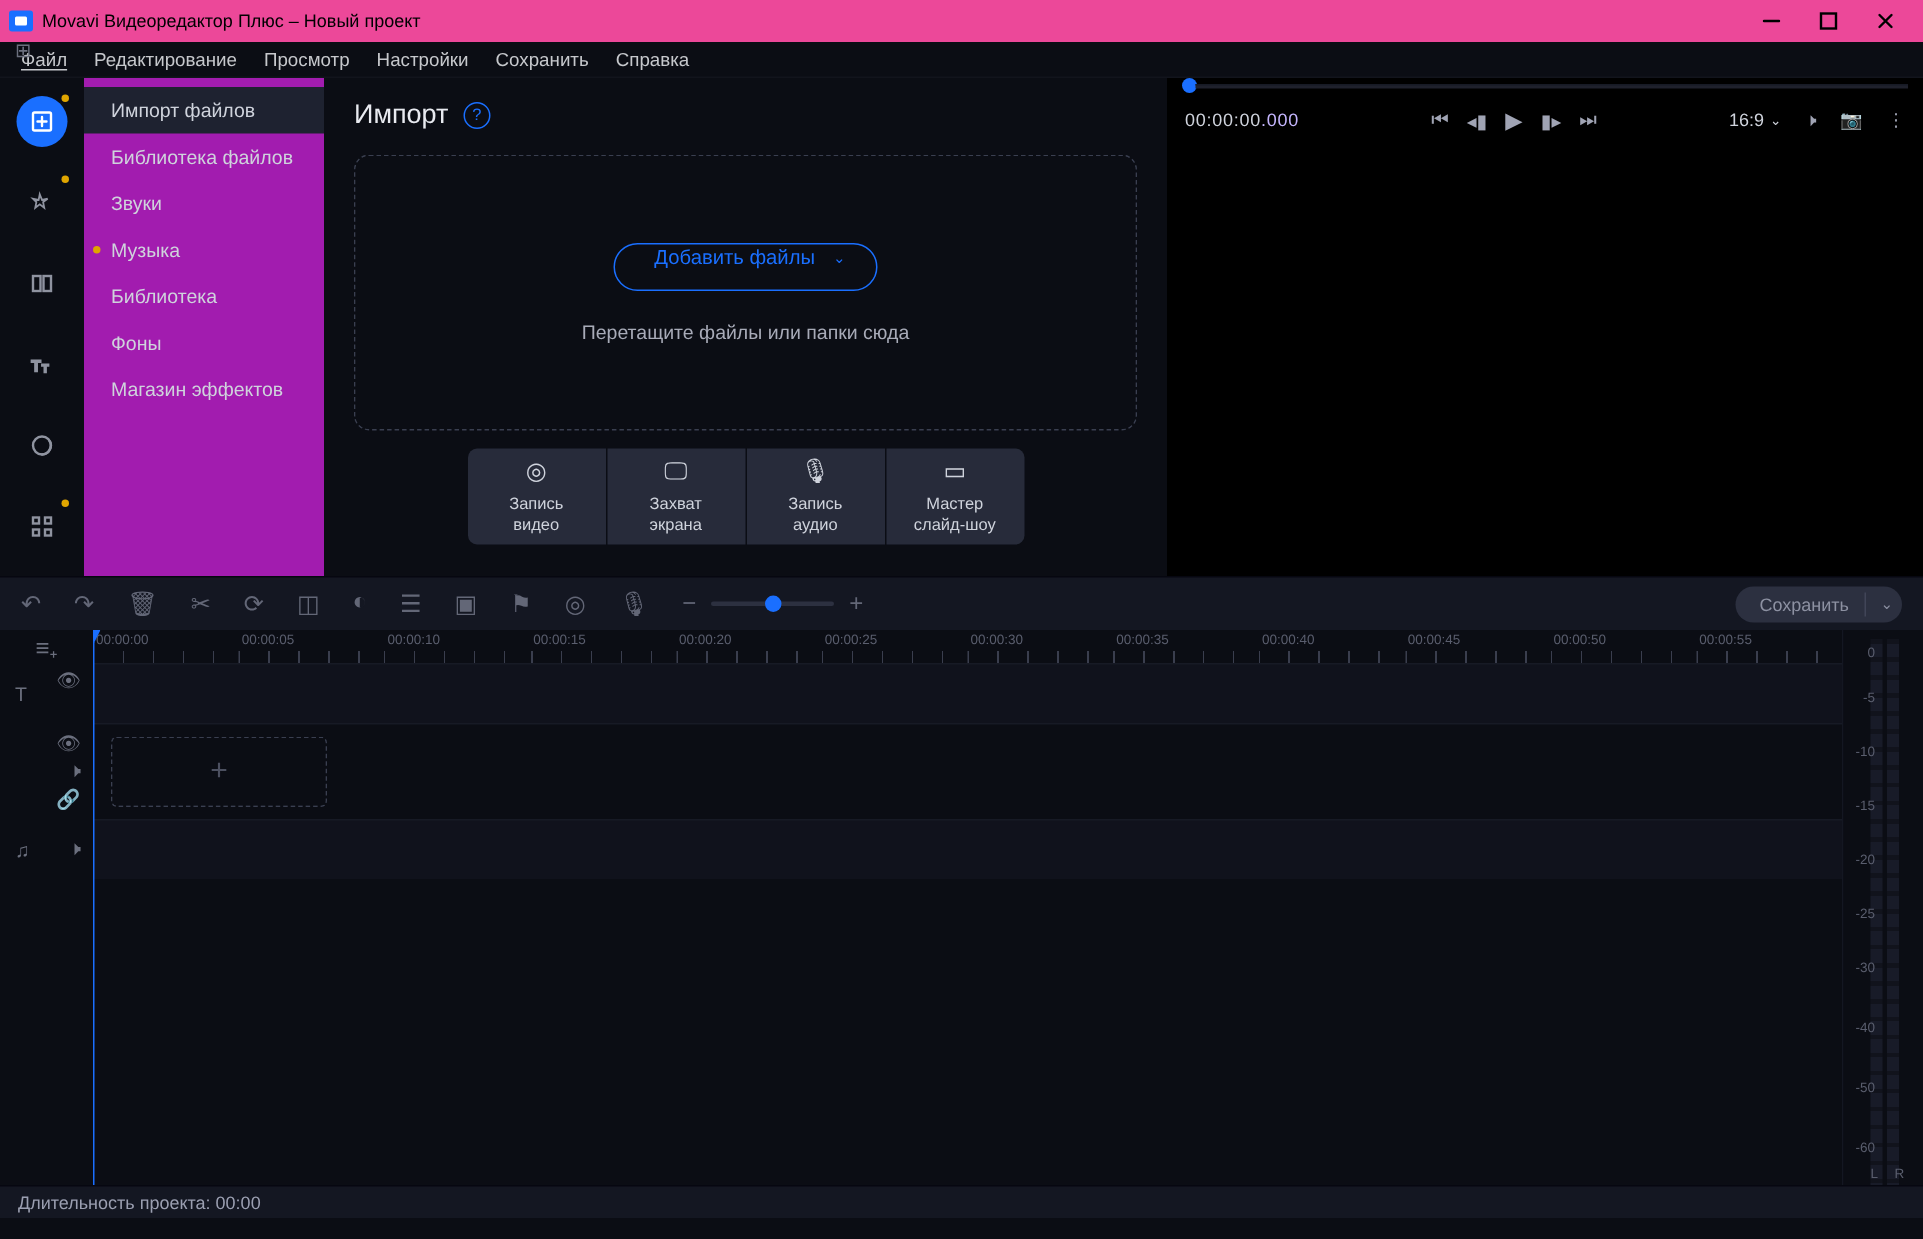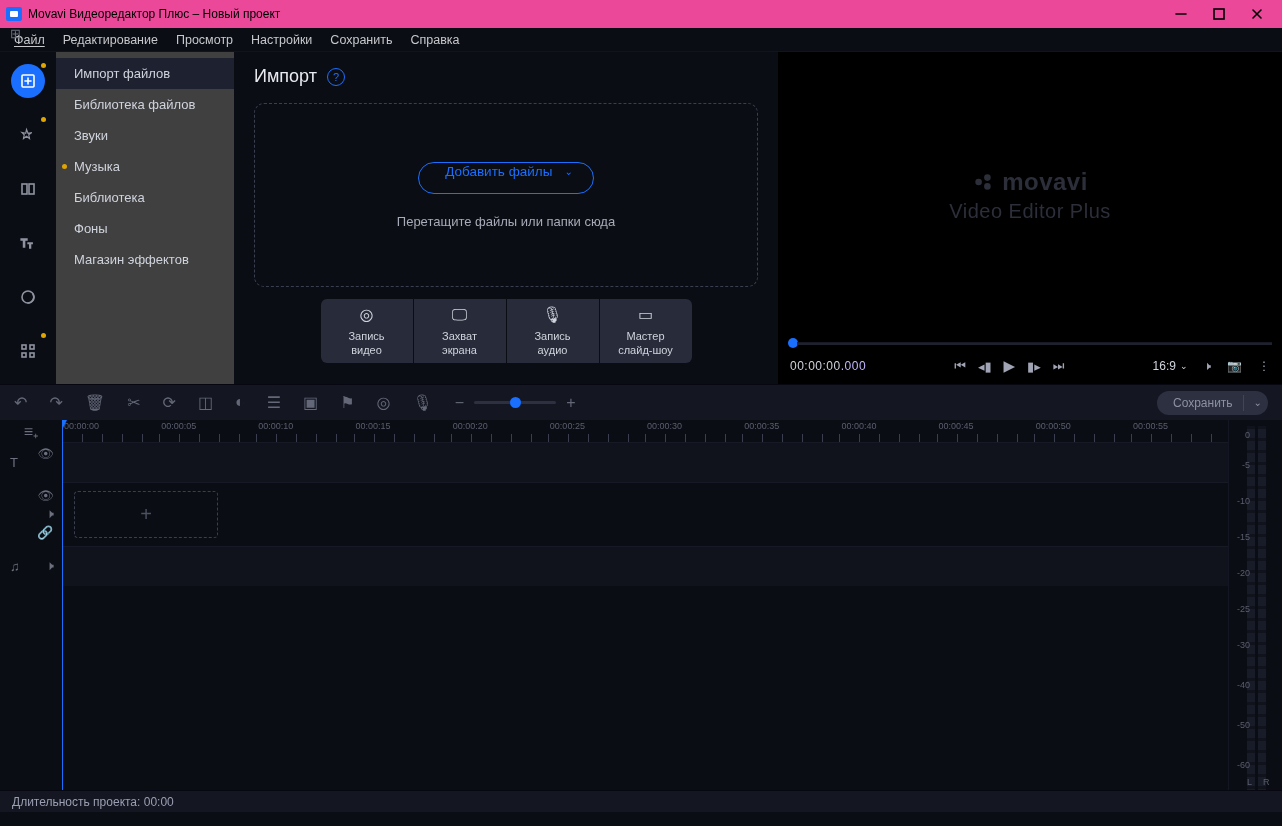--- a/index.html
+++ b/index.html
@@ -20,21 +20,21 @@
 
 .main { display: flex; height: 332px; }
 
 
 .rail { width: 56px; background: #0b0d14; display: flex; flex-direction: column; align-items: center; padding-top: 12px; gap: 20px; }
 .rail .railbtn { width: 34px; height: 34px; display: flex; align-items: center; justify-content: center; border-radius: 50%; position: relative; color: #8f93a0; }
 .rail .railbtn.active { background: #1a6fff; color: #fff; }
 .rail .dot::after { content: ""; width: 5px; height: 5px; border-radius: 50%; background: #e0a500; position: absolute; top: -1px; right: -1px; }
 
 
-.sidelist { width: 178px; background: #404040; padding-top: 6px; }
+.sidelist { width: 160px; background: #a21caf; padding-top: 6px; }
 .sidelist .item { height: 31px; display: flex; align-items: center; padding-left: 18px; font-size: 13px; color: #cfd3dc; position: relative; }
 .sidelist .item.active { background: #1e2230; }
 .sidelist .item.dot::before { content: ""; width: 5px; height: 5px; border-radius: 50%; background: #e0a500; position: absolute; left: 6px; }
 
 
 .panel { flex: 1; background: #0b0d14; padding: 14px 20px 10px 20px; display: flex; flex-direction: column; }
 .panel-head { display: flex; align-items: center; gap: 10px; font-size: 18px; color: #e8eaf0; margin-bottom: 16px; }
 .panel-head .qmark { width: 18px; height: 18px; border: 1.5px solid #1a6fff; border-radius: 50%; color: #1a6fff; font-size: 11px; display: flex; align-items: center; justify-content: center; }
 .dropzone { flex: 0 0 184px; border: 1px dashed #3a3f50; border-radius: 10px; display: flex; flex-direction: column; align-items: center; justify-content: center; gap: 20px; }
 .addbtn { height: 32px; padding: 0 20px 12px 26px; border: 1.5px solid #1a6fff; border-radius: 16px; color: #1a6fff; font-size: 13.5px; display: flex; align-items: center; gap: 12px; }
@@ -240,31 +240,20 @@
       </div>
       <div class="capbtn">
         <span class="cicon">▭</span>
         <span style="white-space:pre-line">Мастер
 слайд-шоу</span>
       </div>
     </div>
   </div>
 
   <div class="preview">
-    <div class="video">
-      <div style="display:flex;align-items:center;gap:8px">
-        <svg width="22" height="22" viewBox="0 0 20 20">
-            <circle cx="6" cy="10" r="3" fill="#2c2f3a"></circle>
-            <circle cx="14" cy="6" r="3" fill="#2c2f3a"></circle>
-            <circle cx="14" cy="14" r="3" fill="#2c2f3a"></circle>
-          </svg>
-        <span class="brand">movavi</span>
-      </div>
-      <div class="brand2">Video Editor Plus</div>
-    </div>
     <div class="seekbar">
       <div class="dotmark"></div>
       <div class="track"></div>
     </div>
     <div class="controls">
       <span class="timecode">
         <span>00:00:00</span><span class="ms">.000</span>
       </span>
       <div class="spacer"></div>
       <div class="pctrls">

